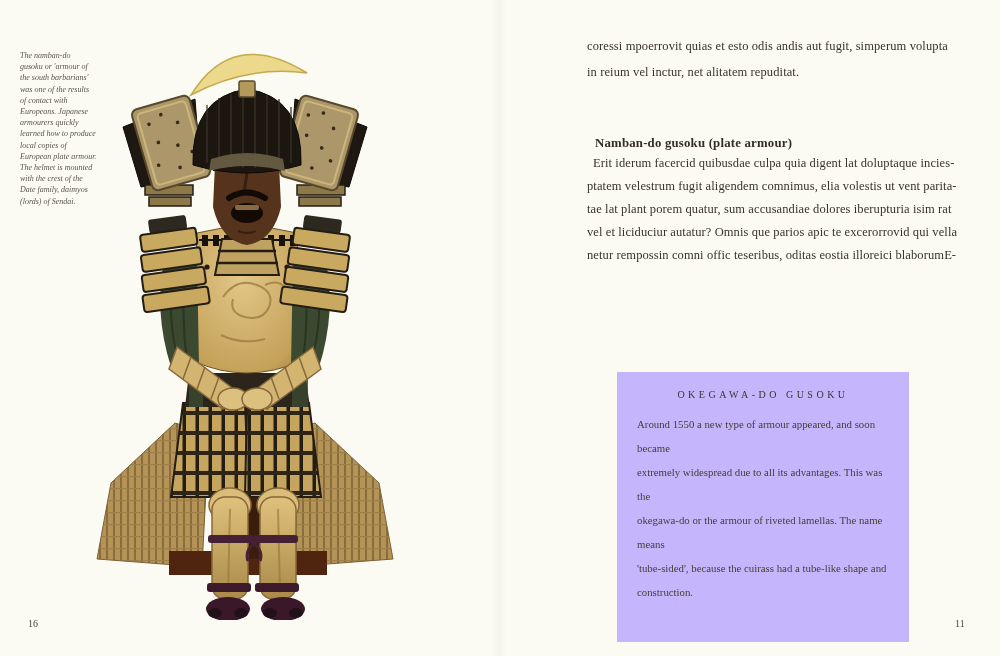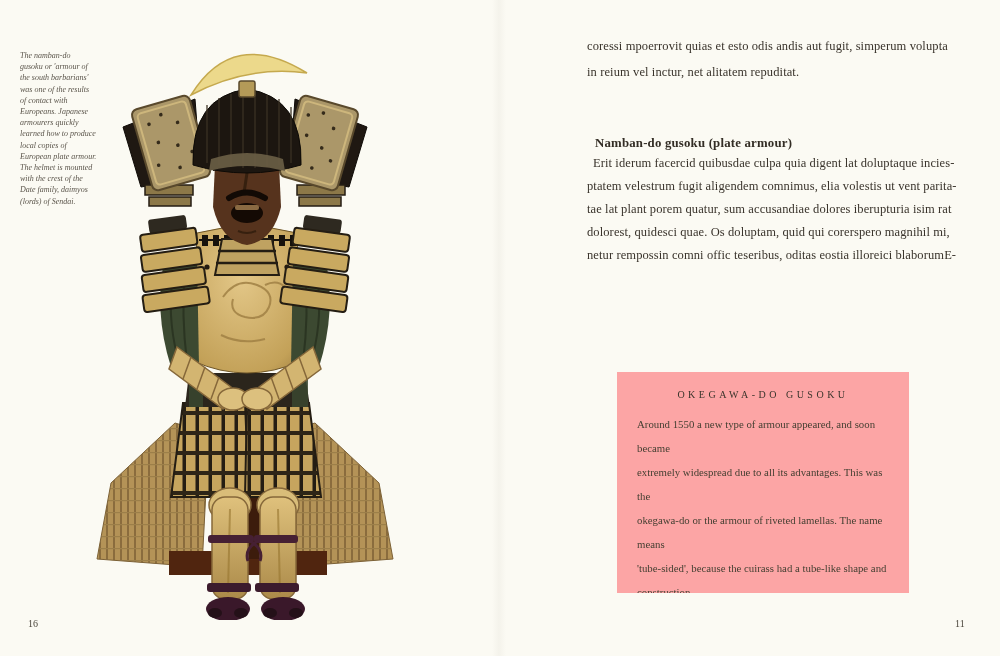--- a/index.html
+++ b/index.html
@@ -18,22 +18,22 @@
   .pagenum.pn-left{left:28px;top:618px;}
   .pagenum.pn-right{left:955px;top:618px;}
   
   .intro{position:absolute;left:587px;top:33px;width:350px;
     font-size:12.5px;line-height:26px;letter-spacing:0.1px;}
   .heading{position:absolute;left:587px;top:128px;width:350px;margin:8px;
     font-size:12.8px;font-weight:bold;letter-spacing:0.2px;color:#332d25;}
   .bodytext{position:absolute;left:587px;top:152px;width:352px;
     font-size:12.5px;line-height:23px;letter-spacing:0.1px;}
   .bodytext .line:first-child{text-indent:6px;}
-  .boxout{position:absolute;left:617px;top:372px;width:292px;height:221px;
-    box-sizing:border-box;background:#fca5a5;padding:17px 20px 14px;overflow:hidden;}
+  .boxout{position:absolute;left:617px;top:372px;width:292px;height:270px;
+    box-sizing:border-box;background:#c4b5fd;padding:17px 20px 14px;overflow:hidden;}
   .box-title{text-align:center;font-size:10px;letter-spacing:3.5px;
     color:#3b352c;font-variant:small-caps;}
   .box-para{margin-top:12px;text-align:left;font-size:10.8px;
     line-height:24px;color:#464033;}
   .line{white-space:nowrap;}
   .caption .line,.box-para .line{white-space:normal;}
 </style>
 </head>
 <body>
 
@@ -274,21 +274,21 @@
       <div class="line">coressi mpoerrovit quias et esto odis andis aut fugit, simperum volupta</div>
       <div class="line">in reium vel inctur, net alitatem repuditat.</div>
     </div>
 
   <h2 class="heading">Namban-do gusoku (plate armour)</h2>
 
   <div class="bodytext">
       <div class="line">Erit iderum facercid quibusdae culpa quia digent lat doluptaque incies-</div>
       <div class="line">ptatem velestrum fugit aligendem comnimus, elia volestis ut vent parita-</div>
       <div class="line">tae lat plant porem quatur, sum accusandiae dolores iberupturia isim rat</div>
-      <div class="line">dolorest, quidesci quae. Os doluptam, quid qui corerspero magnihil mi,</div>
+      <div class="line">vel et liciduciur autatur? Omnis que parios apic te excerorrovid qui vella</div>
       <div class="line">netur rempossin comni offic teseribus, oditas eostia illoreici blaborumE-</div>
     </div>
 
   <div class="boxout">
     <div class="box-title">OKEGAWA-DO GUSOKU</div>
     <div class="box-para">
         <div class="line">Around 1550 a new type of armour appeared, and soon became</div>
         <div class="line">extremely widespread due to all its advantages. This was the</div>
         <div class="line">okegawa-do or the armour of riveted lamellas. The name means</div>
         <div class="line">'tube-sided', because the cuirass had a tube-like shape and</div>

